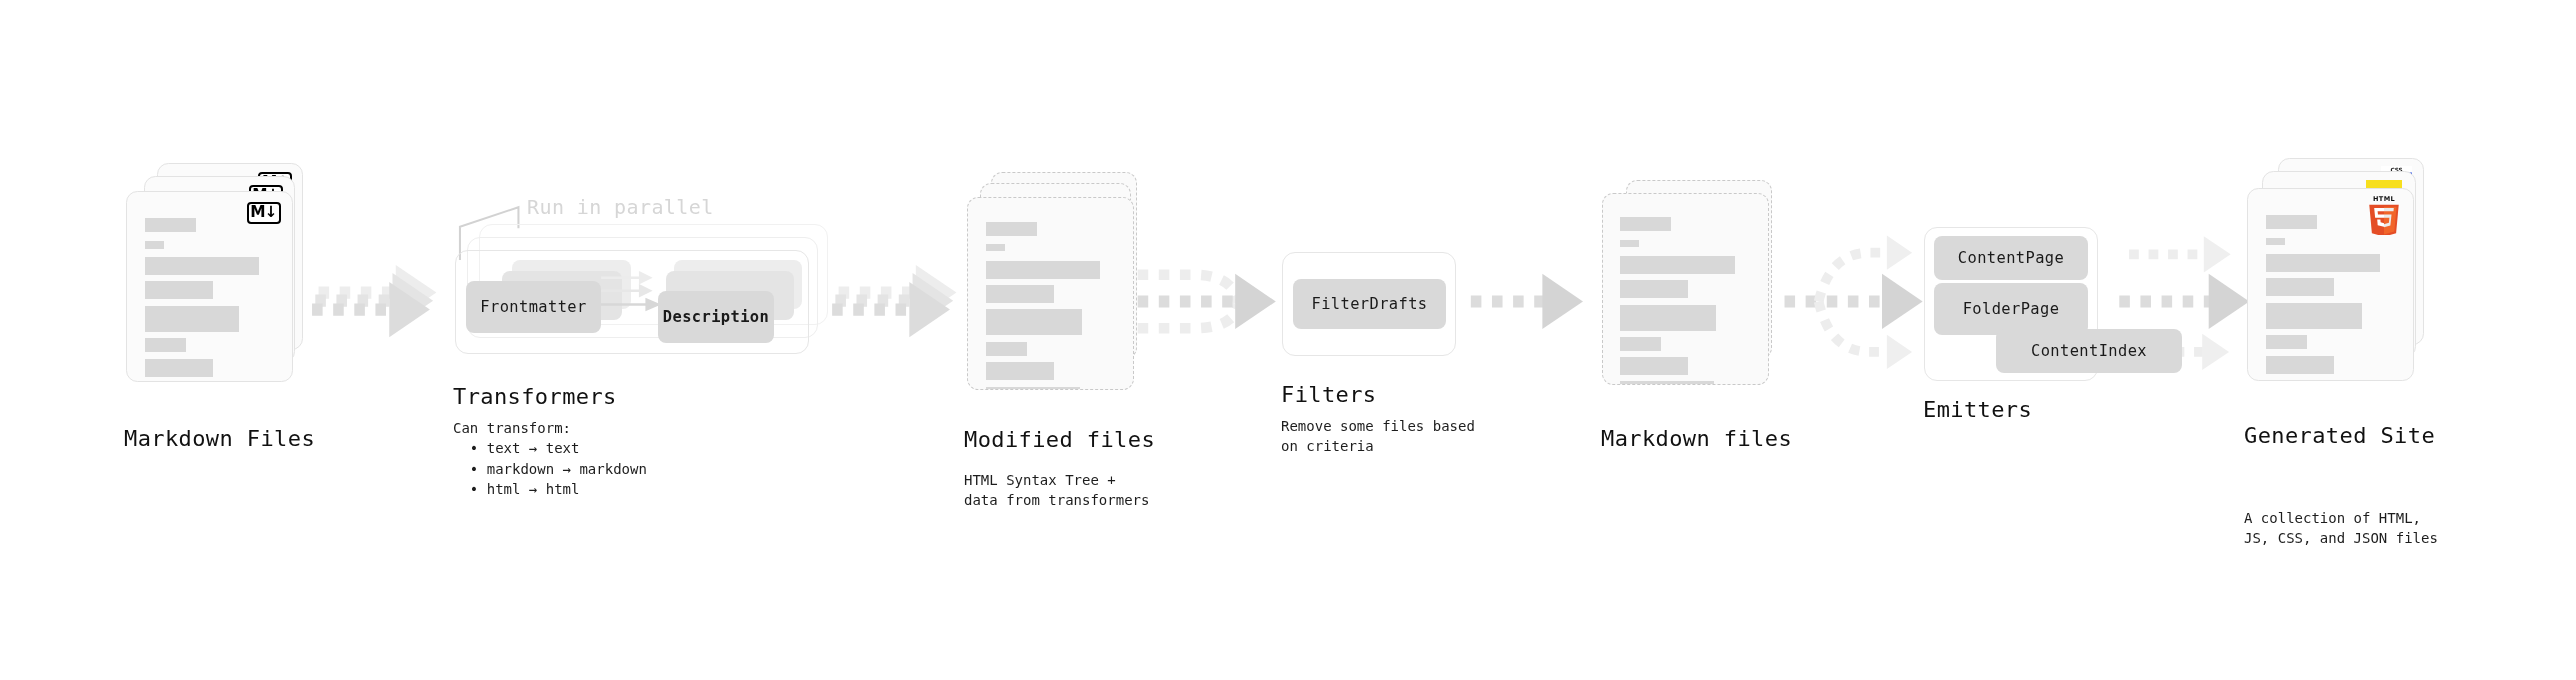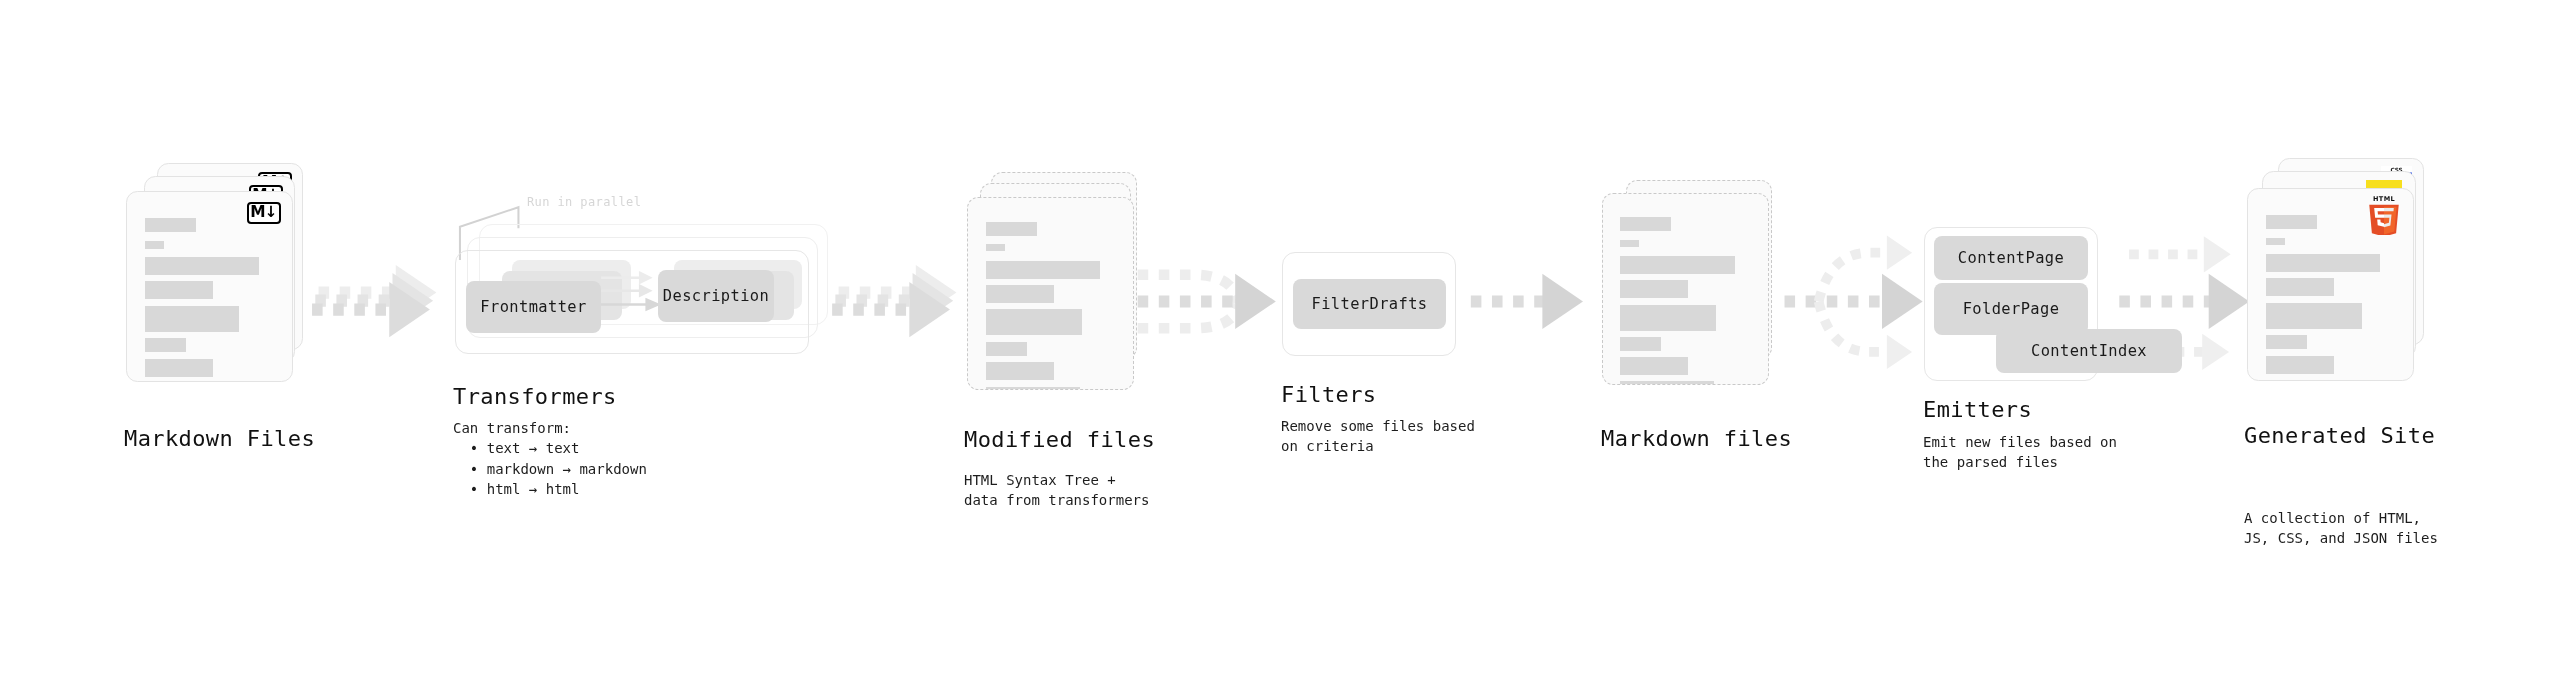--- a/index.html
+++ b/index.html
@@ -70,21 +70,21 @@
   .title{
     position:absolute;white-space:nowrap;
     font-size:22px;color:#111;letter-spacing:0.4px;
   }
   .sub{
     position:absolute;white-space:pre;
     font-size:14px;line-height:1.45;color:#1d1d1d;
   }
   .faint{
     position:absolute;white-space:nowrap;
-    font-size:12px;color:#d6d6d6;letter-spacing:0.4px;
+    font-size:20px;color:#d6d6d6;letter-spacing:0.4px;
   }
 
   
   .arrowlayer{position:absolute;left:0;top:0;width:2576px;height:681px;pointer-events:none;}
 </style>
 </head>
 <body>
 
 <div id="stage">
 
@@ -219,21 +219,21 @@
         <line x1="0" y1="28" x2="48" y2="28"></line>
           <path d="M48,22 L60,28 L48,34 Z"></path>
       </g>
       <g stroke="#d7d7d7" stroke-width="3" fill="#d7d7d7">
         <line x1="-5" y1="45" x2="56" y2="45"></line>
           <path d="M56,39 L70,45 L56,51 Z"></path>
       </g>
     </svg>
 
     <div class="chip" style="left:466px;top:281px;width:135px;height:52px;">Frontmatter</div>
-    <div class="chip" style="left:658px;top:270px;width:116px;height:52px;">Description</div>
+    <div class="chip" style="left:658px;top:291px;width:116px;height:52px;font-weight:bold;">Description</div>
   </div>
 
   <div class="title" style="left:453px;top:384px;">Transformers</div>
   <div class="sub" style="left:453px;top:418px;">Can transform:
   • text → text
   • markdown → markdown
   • html → html</div>
 
   <div class="cardstack" style="left:967px;top:172px;">
     <div class="card dashed" style="left:24.4px;top:0;width:146px;height:187px;"></div>
@@ -280,22 +280,20 @@
   </div>
   <div class="title" style="left:1601px;top:426px;">Markdown files</div>
 
   <div>
     <div class="group" style="left:1924px;top:227px;width:174px;height:154px;"></div>
     <div class="chip" style="left:1934px;top:236px;width:154px;height:44px;">ContentPage</div>
     <div class="chip" style="left:1934px;top:283px;width:154px;height:52px;">FolderPage</div>
     <div class="chip" style="left:1996px;top:329px;width:186px;height:44px;">ContentIndex</div>
   </div>
   <div class="title" style="left:1923px;top:397px;">Emitters</div>
-  <div class="sub" style="left:1923px;top:432px;">Emit new files based on
-the parsed files</div>
 
   <div class="cardstack" style="left:2247px;top:158px;">
     <div class="card" style="left:31px;top:0;width:146px;height:187px;">
       <svg class="cssbadge" style="right:11.4px;top:6.5px;" viewBox="0 0 38 12">
         <rect x="0" y="0" width="38" height="8" fill="#ffffff"></rect>
         <text x="19" y="7" font-size="7" font-weight="bold" fill="#1a1a1a" text-anchor="middle" font-family="DejaVu Sans, sans-serif">CSS</text>
         <rect x="0" y="8" width="38" height="4" fill="#264de4"></rect>
       </svg>
     </div>
     <div class="card" style="left:15.4px;top:13px;width:154px;height:187px;">

